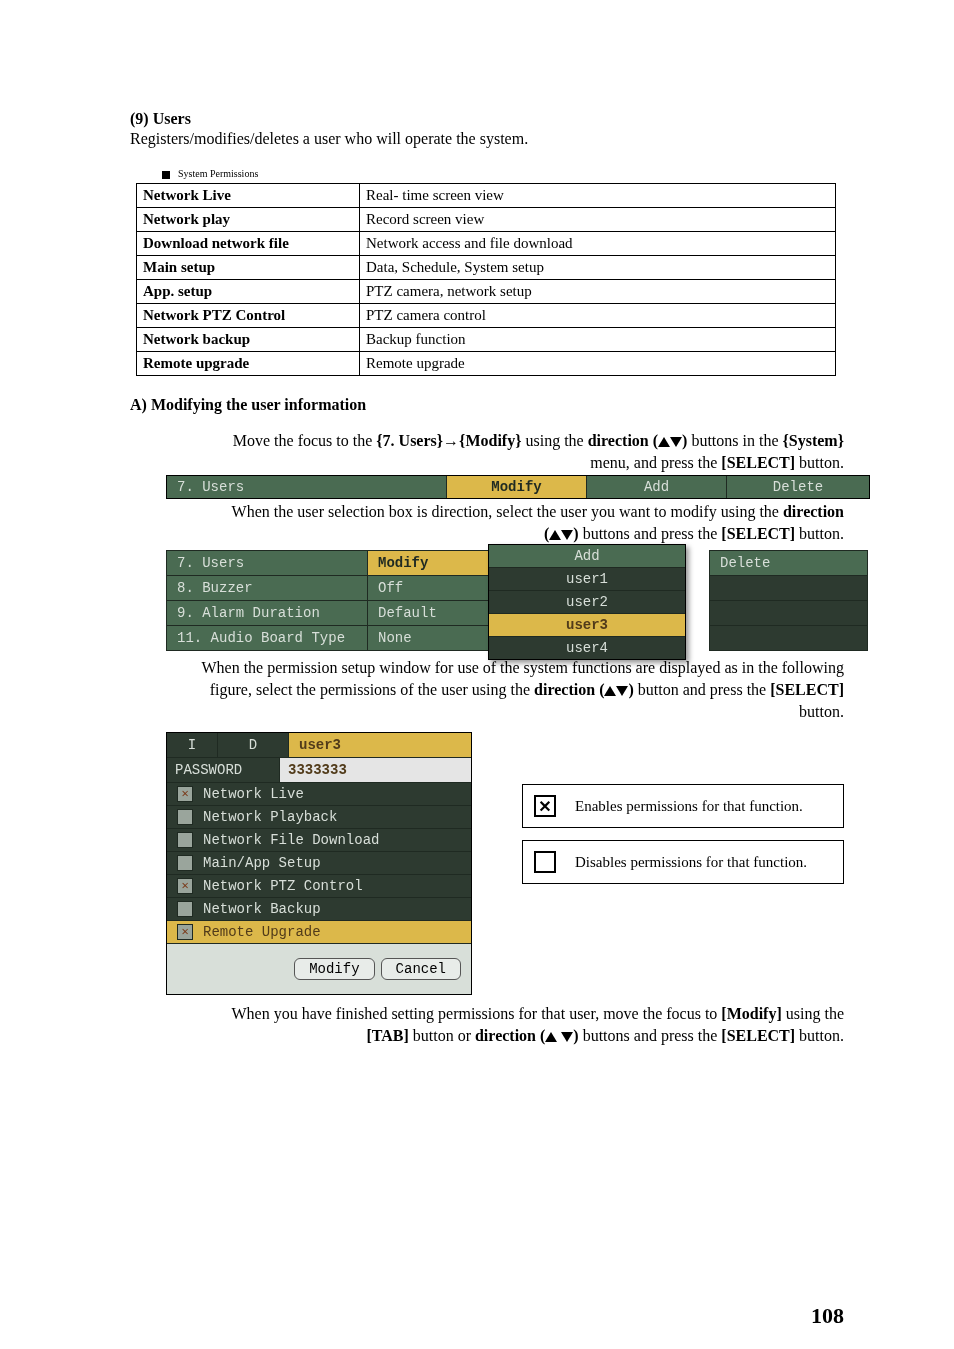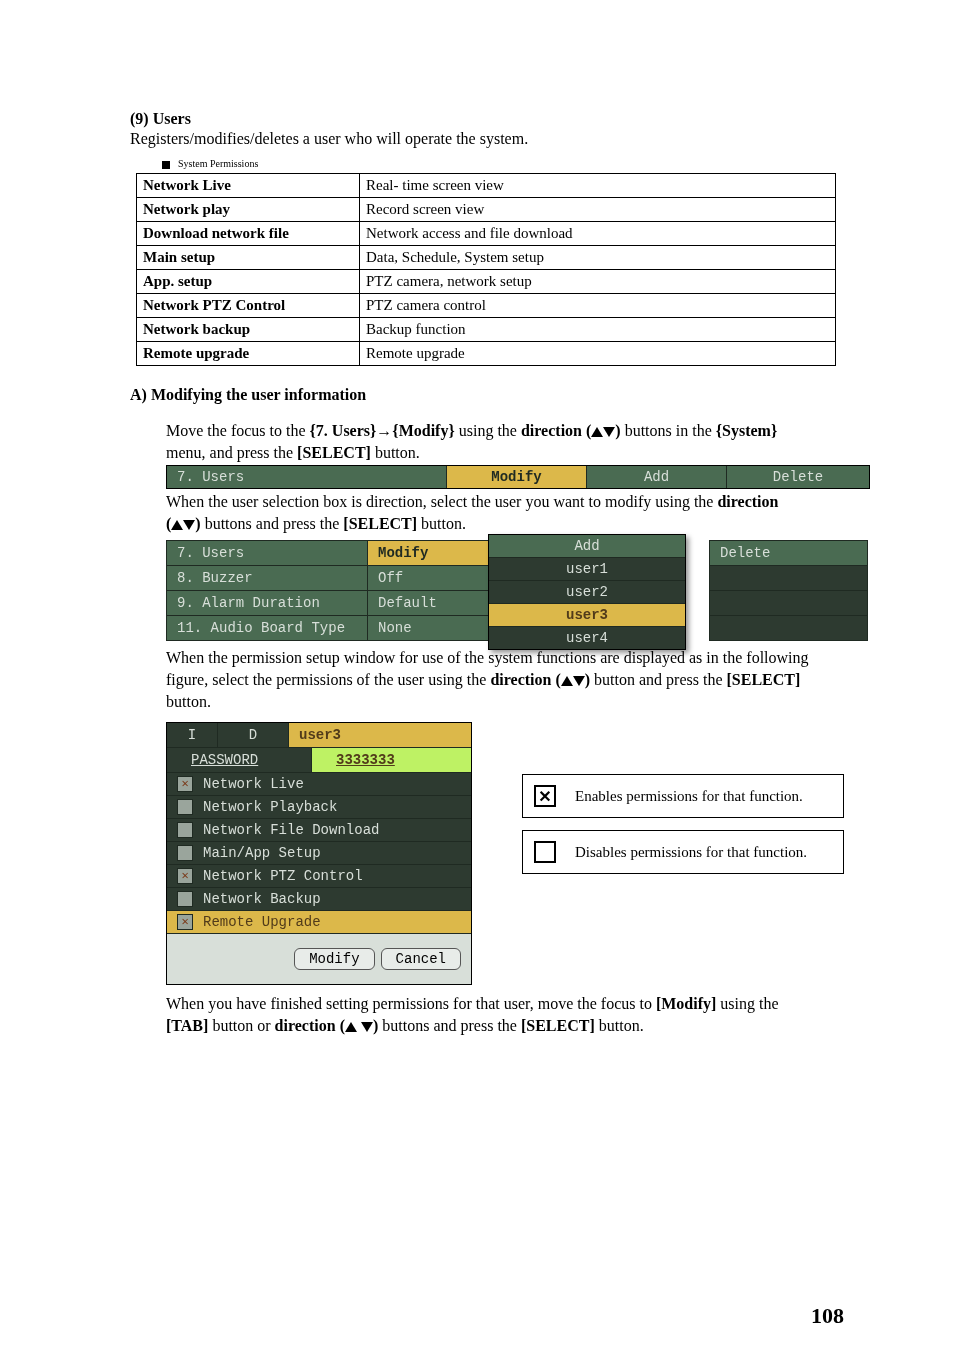--- a/index.html
+++ b/index.html
@@ -15,21 +15,21 @@
     min-height: 1349px;
     padding: 110px 110px 40px 130px;
     box-sizing: border-box;
     position: relative;
   }
   .section-head {
     font-weight: bold;
     margin: 0 0 2px 0;
   }
   .body-text {
-    margin: 0 0 10px 0;
+    margin: 0 0 20px 0;
   }
   .bullet-row {
     margin: 2px 0 4px 32px;
     font-size: 10px;
   }
   .sq {
     display: inline-block;
     width: 8px;
     height: 8px;
     background: #000;
@@ -53,20 +53,21 @@
     width: 210px;
   }
 
   .sub-head {
     font-weight: bold;
     margin-top: 20px;
   }
   .indent-para {
     margin: 2px 0 2px 36px;
     line-height: 1.35;
+    text-align: right;
   }
 
   
   .strip {
     width: 702px;
     margin: 2px 0 2px 36px;
     display: flex;
     font-family: "Courier New", monospace;
     font-size: 14px;
     border: 1px solid #000;
@@ -183,26 +184,25 @@
     color: #513b1a;
     font-weight: bold;
     border-right: none;
     flex: 1;
   }
   .dlg .hdr2 {
     display: flex;
     border-bottom: 1px solid #1f2a22;
   }
   .dlg .hdr2 > div {
-    padding: 4px 24px;
+    padding: 4px 8px;
     border-right: 1px solid #1f2a22;
-    text-decoration: underline;
   }
   .dlg .hdr2 .pval {
-    background: #bef264;
+    background: #e5e5e5;
     color: #513b1a;
     font-weight: bold;
     flex: 1;
     border-right: none;
   }
   .dlg .item {
     display: flex;
     align-items: center;
     padding: 3px 10px;
     border-bottom: 1px solid #1f2a22;

